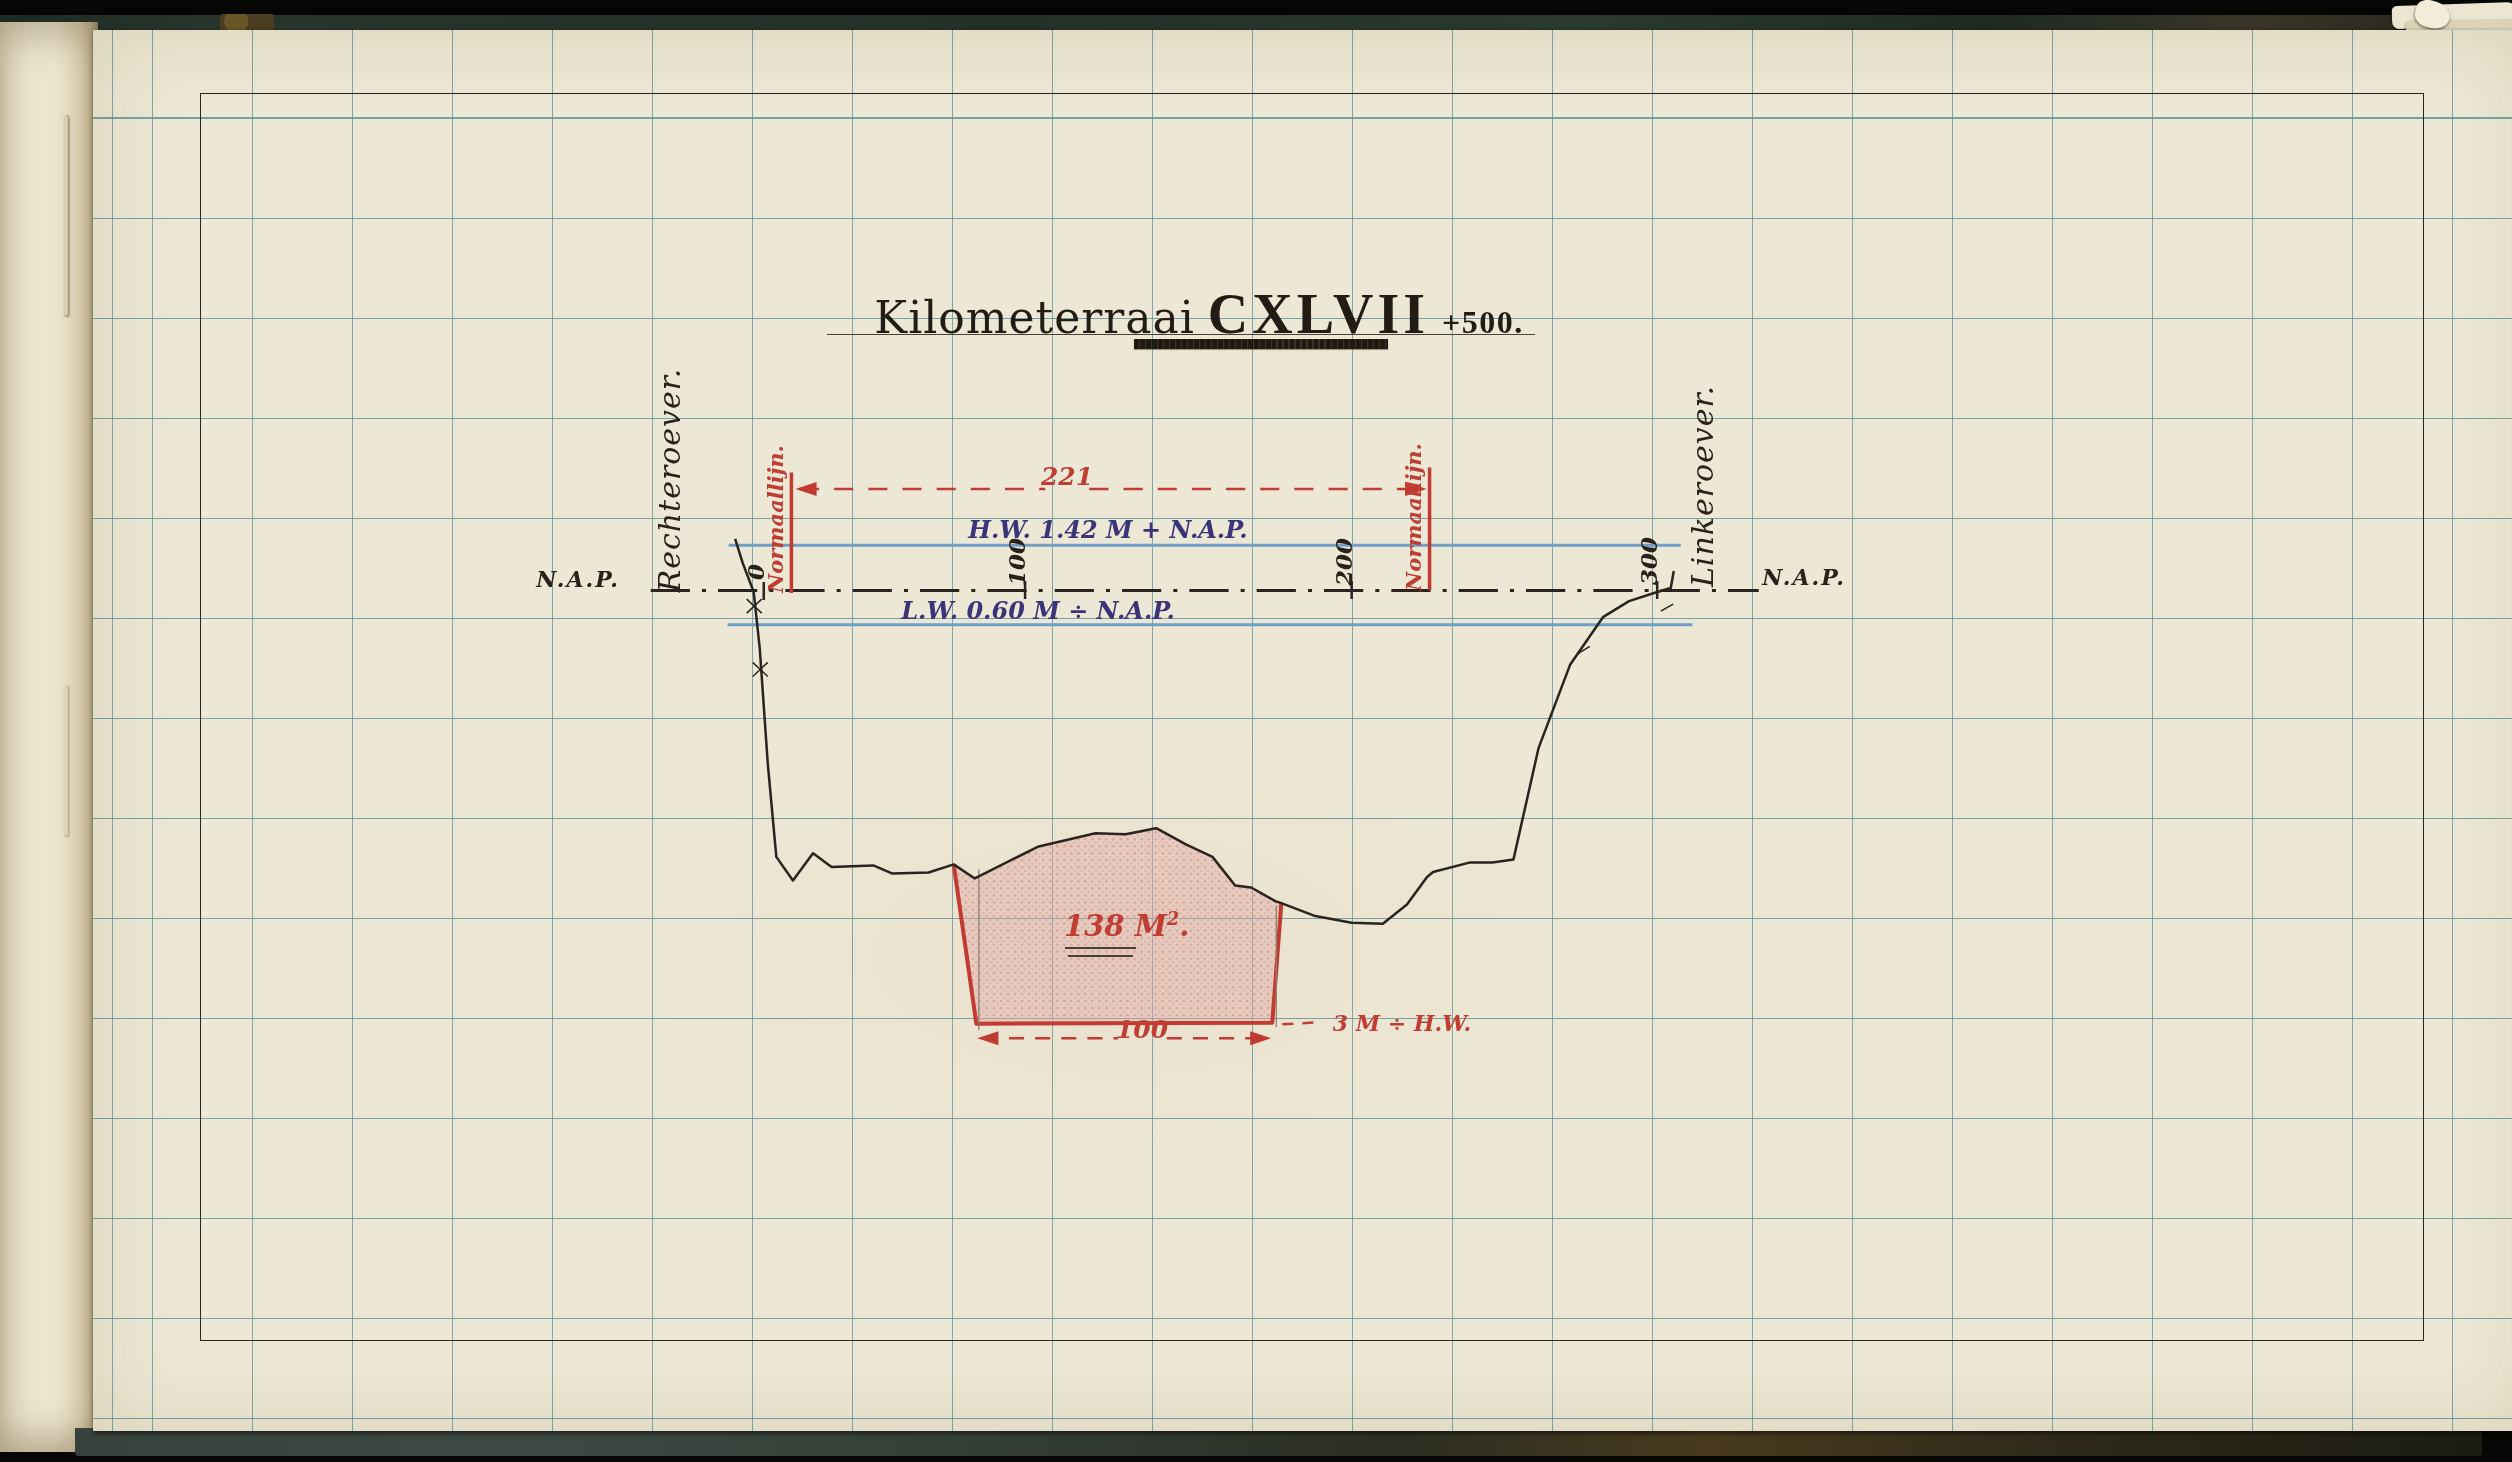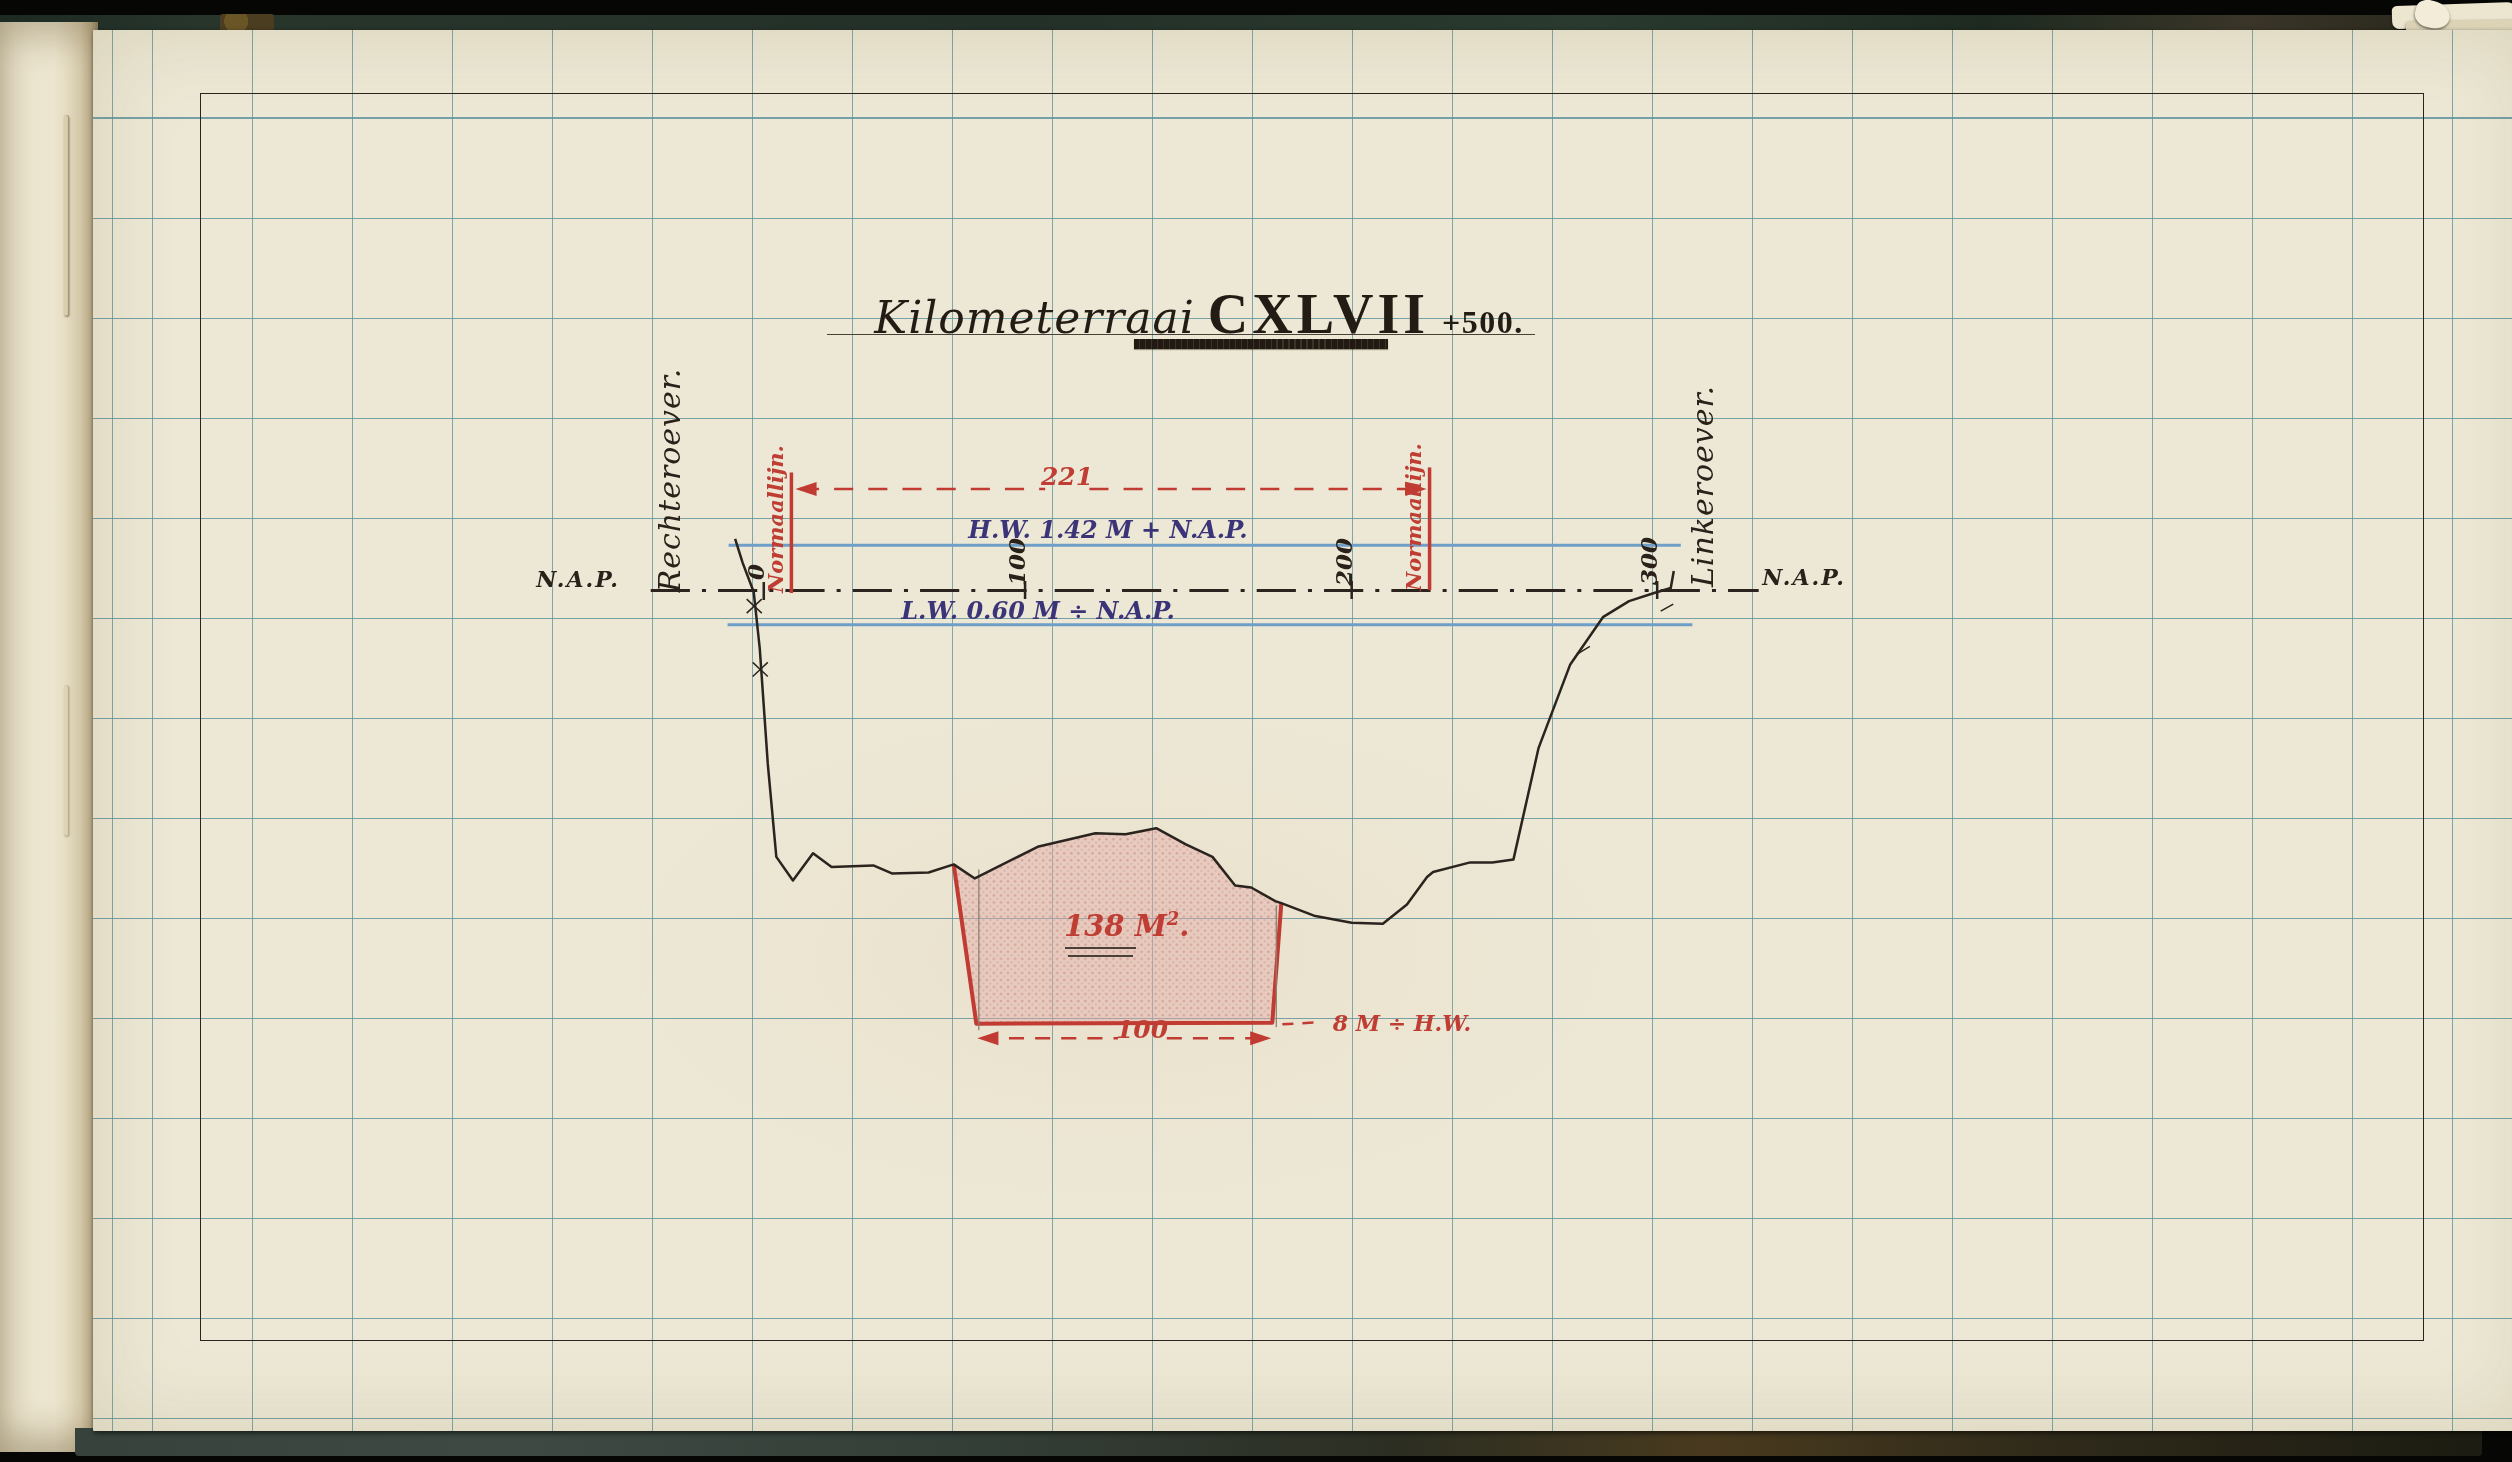--- a/index.html
+++ b/index.html
@@ -40,21 +40,21 @@
   .frame{position:absolute;left:200px;top:93px;width:2222px;height:1246px;border:1.5px solid #2b241e;}
   svg.draw{position:absolute;left:0;top:0;width:2631px;height:1463px;}
   
   .ink{position:absolute;color:#2a221a;font-style:italic;white-space:nowrap;}
   .red{color:#bf3d33;}
   .indigo{color:#3c3478;}
   .rot{transform:translate(-50%,-50%) rotate(-90deg);}
   .ctr{transform:translate(-50%,-50%);text-align:center;}
   .title-row{position:absolute;left:1199px;top:296px;transform:translate(-50%,-50%);
     display:flex;align-items:baseline;white-space:nowrap;color:#231c14;}
-  .t-script{font-size:44px;font-style:italic;letter-spacing:1px;margin-top:11px;}
+  .t-script{font-size:44px;letter-spacing:1px;margin-top:11px;}
   .t-roman{font-family:"Liberation Serif",serif;font-weight:bold;font-size:56px;letter-spacing:4px;margin-left:13px;margin-top:36px;}
   .t-suffix{font-family:"Liberation Serif",serif;font-weight:bold;font-size:32px;letter-spacing:1.5px;margin-left:13px;}
   .title-underline{position:absolute;left:827px;top:334px;width:708px;height:1px;background:#4a4136;}
   .title-bar{position:absolute;left:1134px;top:339px;width:254px;height:9.5px;background:
     repeating-linear-gradient(90deg,#201a12 0 4.5px,#3b3327 4.5px 6px);box-shadow:0 1px 1px rgba(40,30,10,.4);}
   .nap{font-size:22px;font-weight:bold;letter-spacing:2px;}
   .bank{font-size:30px;letter-spacing:1px;}
   .norm{font-size:21px;font-weight:bold;}
   .tick-num{font-size:23px;font-weight:bold;}
   .dim{font-size:25px;font-weight:bold;}
@@ -160,21 +160,21 @@
   <div class="ink red norm rot" style="left:775px;top:519px;">Normaallijn.</div>
   <div class="ink red norm rot" style="left:1413px;top:517px;">Normaallijn.</div>
 
   <div class="ink tick-num rot" style="left:755px;top:572px;">0</div>
   <div class="ink tick-num rot" style="left:1016px;top:562px;">100</div>
   <div class="ink tick-num rot" style="left:1343px;top:562px;">200</div>
   <div class="ink tick-num rot" style="left:1648px;top:561px;">300</div>
 
   <div class="ink red dim ctr" style="left:1067px;top:476px;">221</div>
   <div class="ink red dim ctr" style="left:1142px;top:1029px;">100</div>
-  <div class="ink red wlabel ctr" style="left:1402px;top:1023px;font-size:22px;">8 M ÷ H.W.</div>
+  <div class="ink red wlabel ctr" style="left:1402px;top:1023px;font-size:22px;">3 M ÷ H.W.</div>
 
   <div class="ink indigo wlabel ctr" style="left:1108px;top:529px;">H.W. 1.42 M + N.A.P.</div>
   <div class="ink indigo wlabel ctr" style="left:1038px;top:610px;">L.W. 0.60 M ÷ N.A.P.</div>
 
   <div class="ink red area-label" style="left:1064px;top:908px;">
     <span>138</span>
     <span>M</span><sup>2</sup><span>.</span>
   </div>
   <div class="u2" style="left:1065px;top:947px;width:71px;"></div>
   <div class="u2" style="left:1068px;top:955px;width:65px;"></div>

